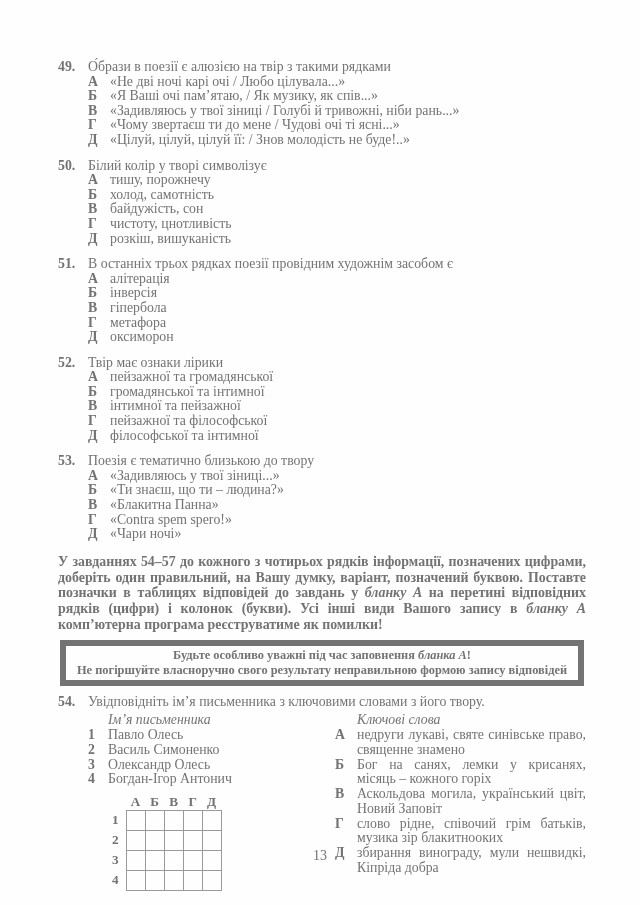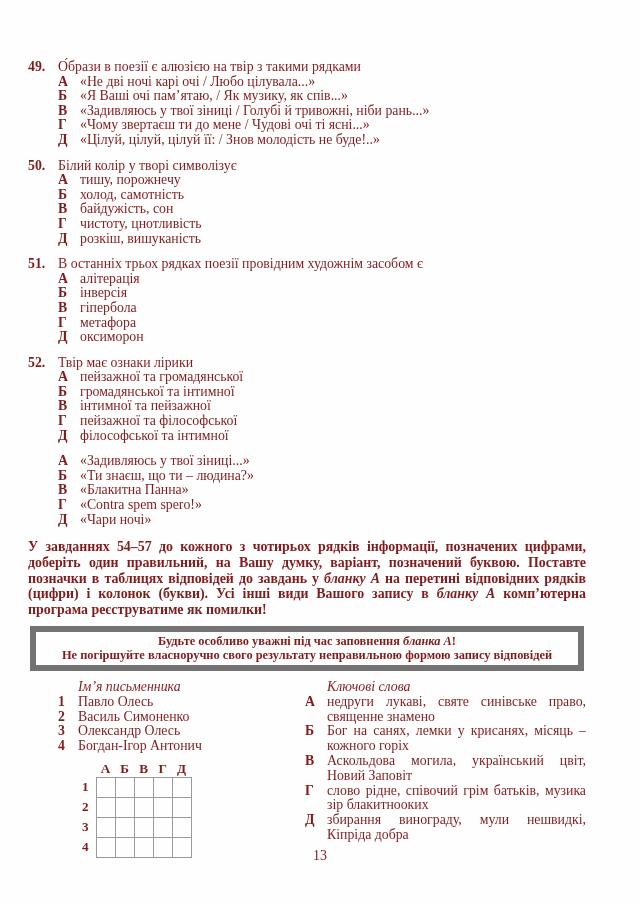--- a/index.html
+++ b/index.html
@@ -1,23 +1,23 @@
 <!DOCTYPE html>
 <html lang="uk"><head>
 <meta charset="utf-8">
 <style>
   html,body{margin:0;padding:0;background:#e8e8e8;}
   .page{
     position:relative;
     width:640px;height:905px;
     background:#fefefe;
-    color:#7f1d1d;
+    color:#737373;
     font-family:"Liberation Serif","DejaVu Serif",serif;
     box-sizing:border-box;
-    padding:60px 54px 0 28px;
+    padding:60px 54px 0 58px;
     overflow:hidden;
   }
   
   .question{margin-bottom:11px;font-size:13.8px;line-height:14.6px;}
   .q-head{display:flex;}
   .q-num{font-weight:bold;width:30px;flex:none;}
   .q-stem{flex:1;}
   .opts{margin-left:30px;}
   .opt{display:flex;}
   .opt-letter{font-weight:bold;width:22px;flex:none;}
@@ -177,20 +177,24 @@
         <span class="opt-text">пейзажної та філософської</span>
       </div>
       <div class="opt">
         <span class="opt-letter">Д</span>
         <span class="opt-text">філософської та інтимної</span>
       </div>
     </div>
   </div>
 
   <div class="question">
+    <div class="q-head">
+      <span class="q-num">53.</span>
+      <span class="q-stem">Поезія є тематично близькою до твору</span>
+    </div>
     <div class="opts">
       <div class="opt">
         <span class="opt-letter">А</span>
         <span class="opt-text">«Задивляюсь у твої зіниці...»</span>
       </div>
       <div class="opt">
         <span class="opt-letter">Б</span>
         <span class="opt-text">«Ти знаєш, що ти – людина?»</span>
       </div>
       <div class="opt">
@@ -209,20 +213,24 @@
   </div>
 
   <p class="instruction"><span>У завданнях 54–57 до кожного з чотирьох рядків інформації, позначених цифрами, доберіть один правильний, на Вашу думку, варіант, позначений буквою. Поставте позначки в таблицях відповідей до завдань у </span><span class="it">бланку А</span><span> на перетині відповідних рядків (цифри) і колонок (букви). Усі інші види Вашого запису в </span><span class="it">бланку А</span><span> комп’ютерна програма реєструватиме як помилки!</span></p>
 
   <div class="notice">
     <div><span>Будьте особливо уважні під час заповнення </span><span class="it">бланка А</span><span>!</span></div>
     <div>Не погіршуйте власноручно свого результату неправильною формою запису відповідей</div>
   </div>
 
   <div class="question">
+    <div class="q-head">
+      <span class="q-num">54.</span>
+      <span class="q-stem">Увідповідніть ім’я письменника з ключовими словами з його твору.</span>
+    </div>
 
     <div class="match-cols">
 
       <div class="match-left">
         <div class="col-hdr">Ім’я письменника</div>
         <div class="mrow">
           <span class="mnum">1</span>
           <span>Павло Олесь</span>
         </div>
         <div class="mrow">

